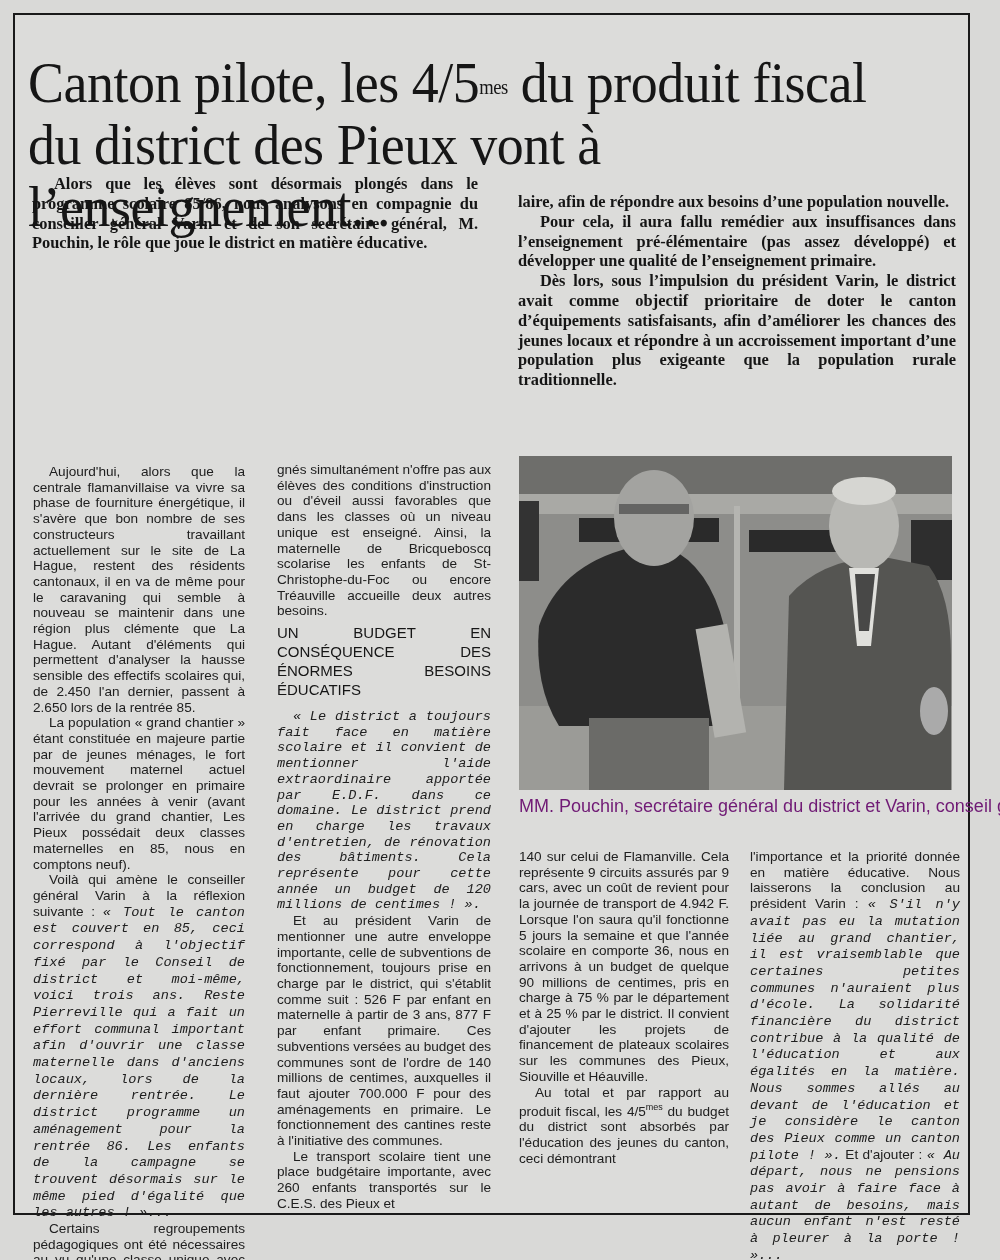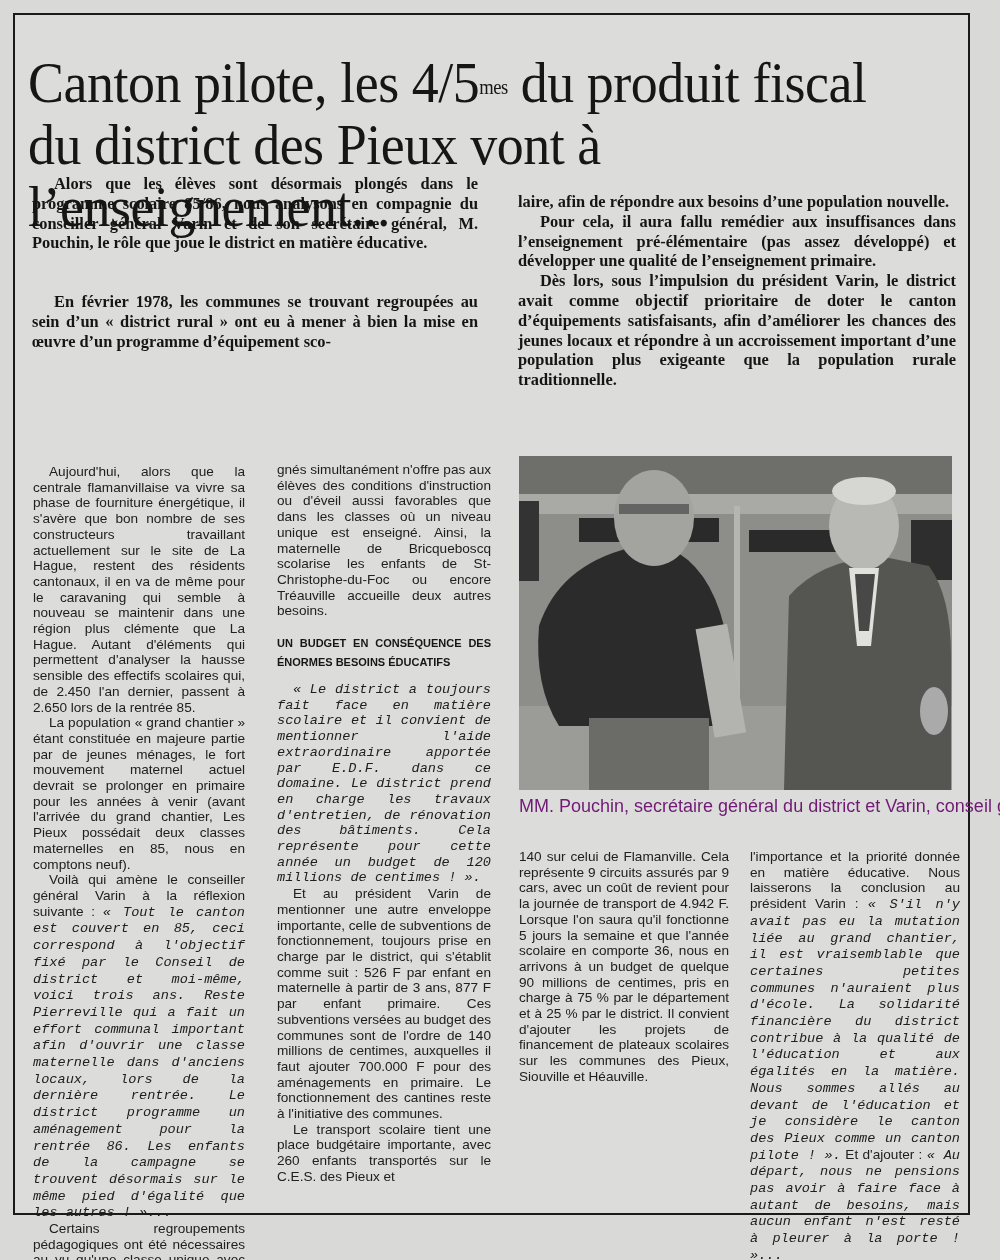--- a/index.html
+++ b/index.html
@@ -40,21 +40,21 @@
     font-size:13.6px; line-height:15.7px; text-align:justify; color:#202020;
   }
   .col p { margin:0; text-indent:16px; }
   .col p.noindent { text-indent:0; }
   .col .it { font-style:italic;font-family:Liberation Mono, monospace; }
   .col1 { left:33px; top:464px; width:212px; }
   .col2 { left:277px; top:462px; width:214px; }
   .col3 { left:519px; top:849px; width:210px; }
   .col4 { left:750px; top:849px; width:210px; }
   .subhead {
-    font-weight:bold; font-size:11px; line-height:19px; margin:15px 0 10px 0;
+    font-weight:normal; font-size:15px; line-height:19px; margin:4px 0 10px 0;
     color:#161616; text-transform:uppercase;
   }
   .photo {
     position:absolute; left:519px; top:456px; width:433px; height:334px;
     background:linear-gradient(180deg,#7a7a78 0%,#9a9a97 30%,#8e8e8b 60%,#6f6f6c 100%);
     overflow:hidden;
   }
   .caption {
     position:absolute; left:519px; top:796px; width:450px;
     font-size:18px; color:#701a75; white-space:nowrap;
@@ -69,21 +69,20 @@
 <div class="frame"></div>
 
 <h1 class="headline">
   <span>Canton pilote, les 4/5</span><sup>mes</sup><span> du produit fiscal</span><br>
   <span>du district des Pieux vont à l’enseignement...</span>
 </h1>
 
 <div class="lead lead-left">
   <p>Alors que les élèves sont désormais plongés dans le programme scolaire 85/86, nous analysons en compagnie du conseiller général Varin et de son secrétaire général, M. Pouchin, le rôle que joue le district en matière éducative.</p>
   <div class="gap"></div>
-  <p>En février 1978, les communes se trouvant regroupées au sein d’un « district rural » ont eu à mener à bien la mise en œuvre d’un programme d’équipement sco-</p>
 </div>
 
 <div class="lead lead-right">
   <p class="noindent">laire, afin de répondre aux besoins d’une population nouvelle.</p>
   <p>Pour cela, il aura fallu remédier aux insuffisances dans l’enseignement pré-élémentaire (pas assez développé) et développer une qualité de l’enseignement primaire.</p>
   <p>Dès lors, sous l’impulsion du président Varin, le district avait comme objectif prioritaire de doter le canton d’équipements satisfaisants, afin d’améliorer les chances des jeunes locaux et répondre à un accroissement important d’une population plus exigeante que la population rurale traditionnelle.</p>
 </div>
 
 <div class="col col1">
   <p>Aujourd'hui, alors que la centrale flamanvillaise va vivre sa phase de fourniture énergétique, il s'avère que bon nombre de ses constructeurs travaillant actuellement sur le site de La Hague, restent des résidents cantonaux, il en va de même pour le caravaning qui semble à nouveau se maintenir dans une région plus clémente que La Hague. Autant d'éléments qui permettent d'analyser la hausse sensible des effectifs scolaires qui, de 2.450 l'an dernier, passent à 2.650 lors de la rentrée 85.</p>
@@ -123,18 +122,19 @@
     <ellipse cx="345" cy="35" rx="32" ry="14" fill="#d6d6d2"></ellipse>
     <path d="M330 112 L360 112 L352 190 L338 190 Z" fill="#e0e0dc"></path>
     <path d="M336 118 L356 118 L350 175 L340 175 Z" fill="#222" opacity="0.8"></path>
     <ellipse cx="415" cy="255" rx="14" ry="24" fill="#aaa"></ellipse>
   </svg>
 </div>
 <div class="caption">MM. Pouchin, secrétaire général du district et Varin, conseil général.</div>
 
 <div class="col col3">
   <p class="noindent">140 sur celui de Flamanville. Cela représente 9 circuits assurés par 9 cars, avec un coût de revient pour la journée de transport de 4.942 F. Lorsque l'on saura qu'il fonctionne 5 jours la semaine et que l'année scolaire en comporte 36, nous en arrivons à un budget de quelque 90 millions de centimes, pris en charge à 75 % par le département et à 25 % par le district. Il convient d'ajouter les projets de financement de plateaux scolaires sur les communes des Pieux, Siouville et Héauville.</p>
+  <p><span>Au total et par rapport au produit fiscal, les 4/5</span><sup style="font-size:9px">mes</sup><span> du budget du district sont absorbés par l'éducation des jeunes du canton, ceci démontrant</span></p>
 </div>
 
 <div class="col col4">
   <p class="noindent"><span>l'importance et la priorité donnée en matière éducative. Nous laisserons la conclusion au président Varin : </span><span class="it">« S'il n'y avait pas eu la mutation liée au grand chantier, il est vraisemblable que certaines petites communes n'auraient plus d'école. La solidarité financière du district contribue à la qualité de l'éducation et aux égalités en la matière. Nous sommes allés au devant de l'éducation et je considère le canton des Pieux comme un canton pilote ! ».</span><span> Et d'ajouter : </span><span class="it">« Au départ, nous ne pensions pas avoir à faire face à autant de besoins, mais aucun enfant n'est resté à pleurer à la porte ! »...</span></p>
   <div class="sig">Christian LEGENDRE.</div>
 </div>
 
 </body></html>

